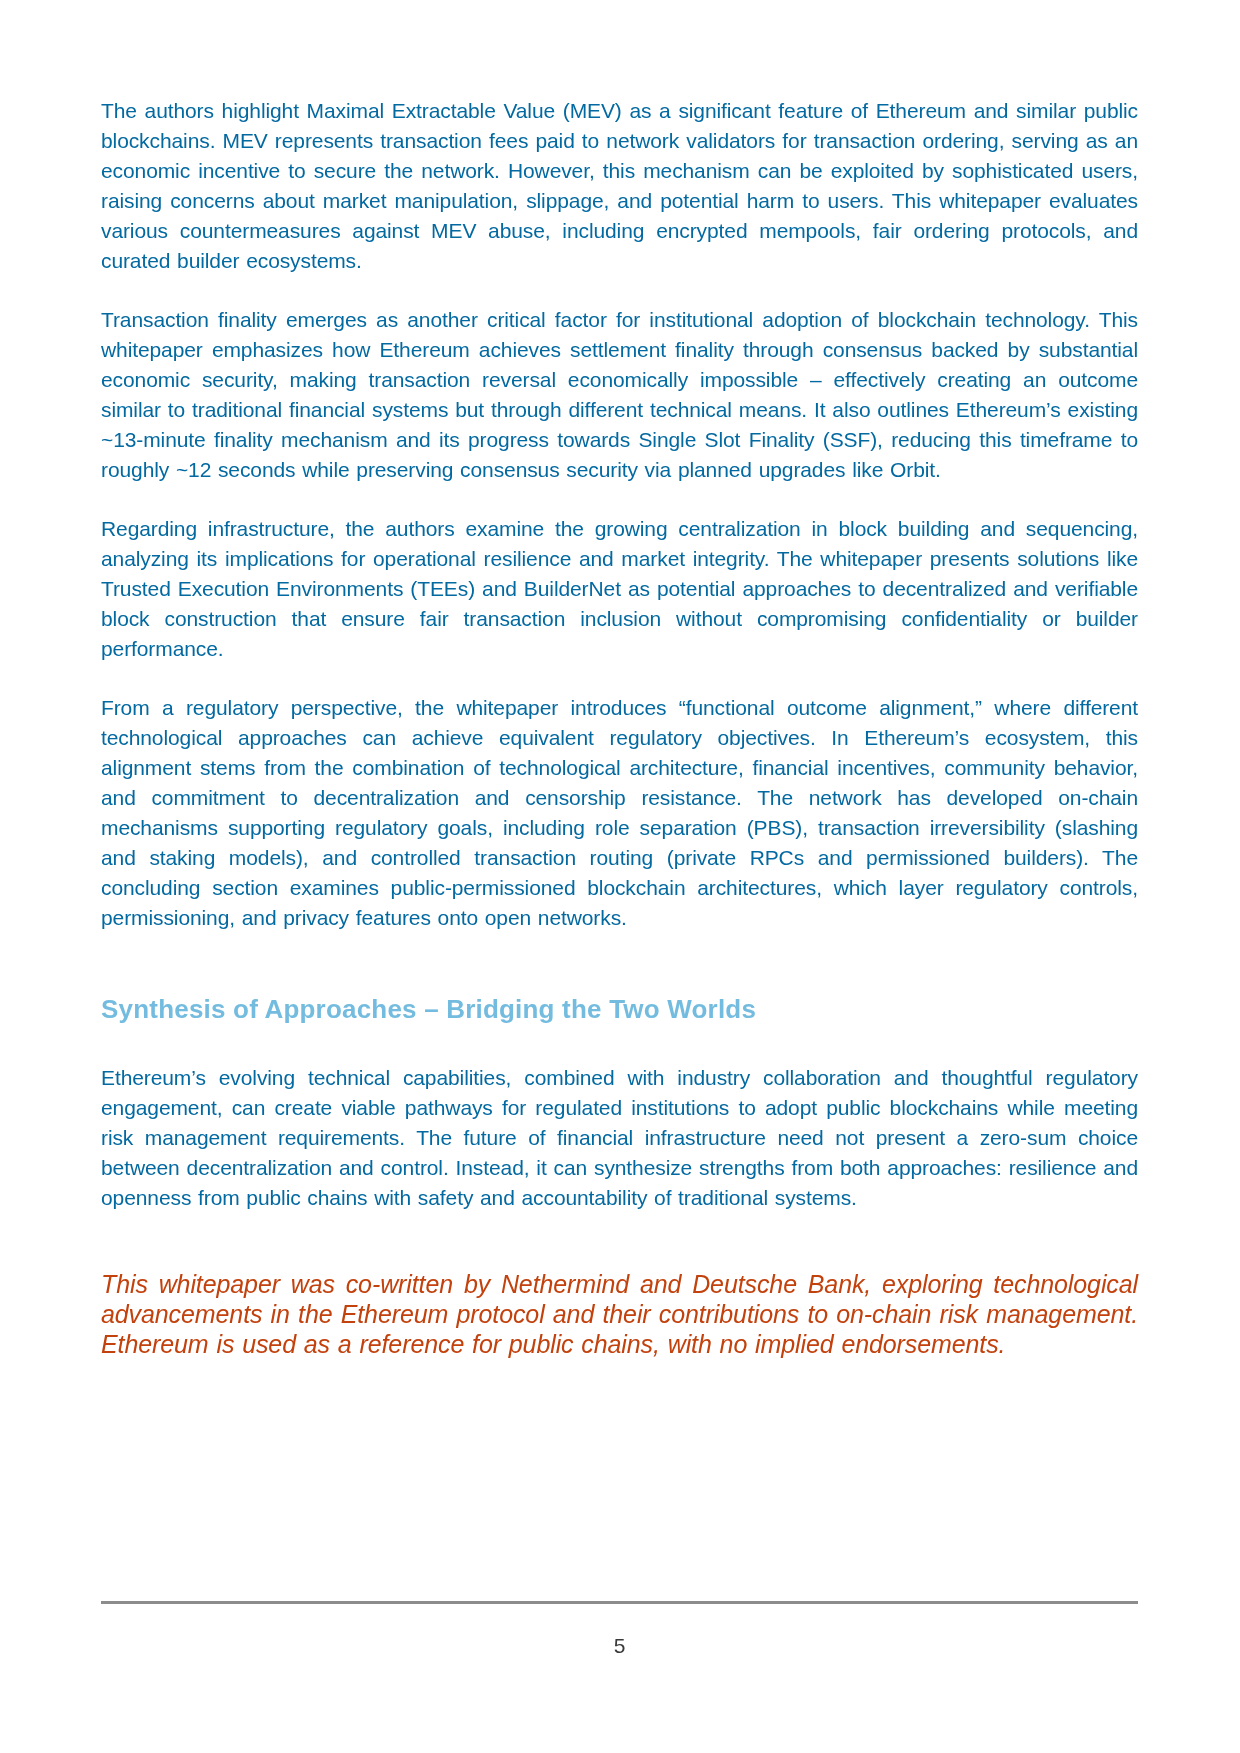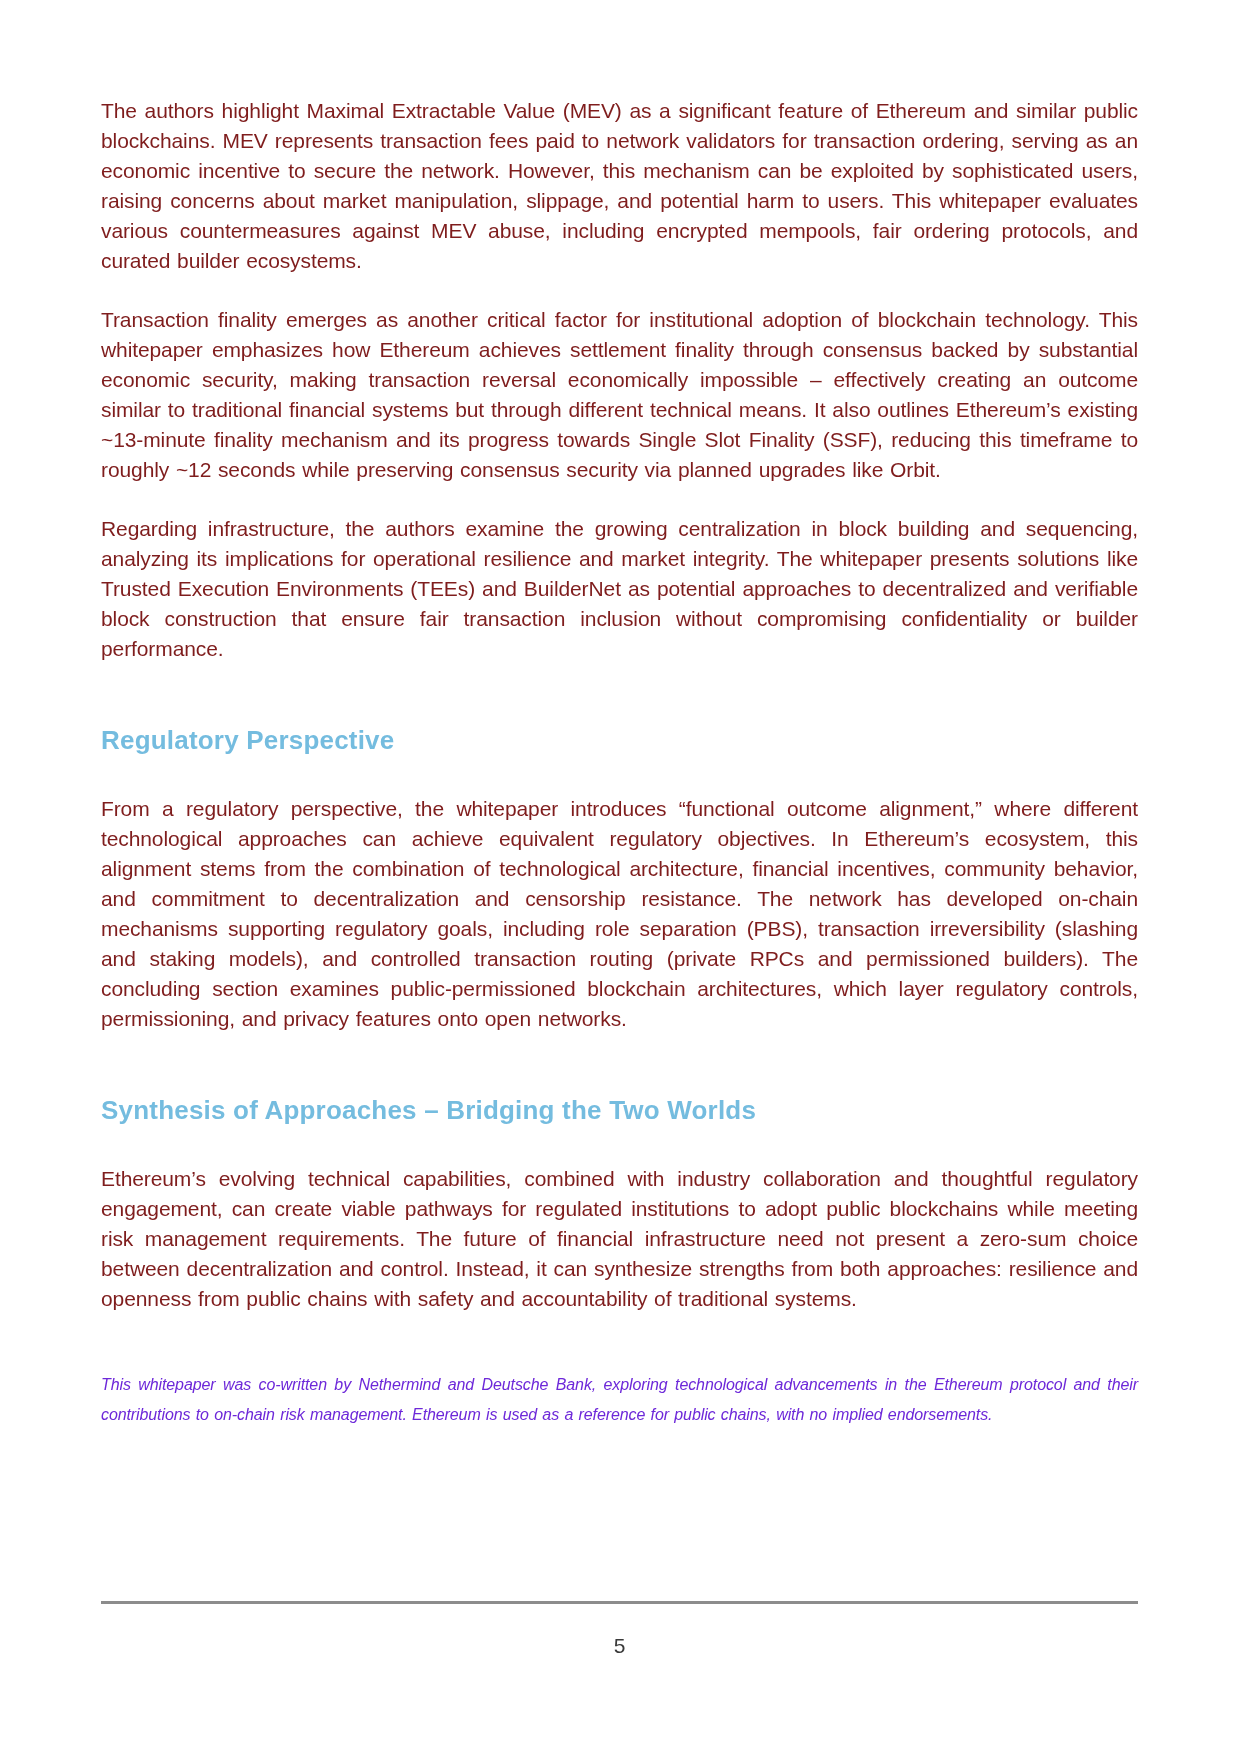--- a/index.html
+++ b/index.html
@@ -18,39 +18,39 @@
   .content {
     position: absolute;
     top: 0;
     left: 101px;
     width: 1037px;
     padding-top: 96px;
   }
   p.body {
     font-size: 21px;
     line-height: 30px;
-    color: #7f1d1d;
+    color: #0369a1;
     text-align: justify;
     letter-spacing: -0.1px;
     word-spacing: 1px;
     margin: 0 0 29px 0;
   }
   h2.section-heading {
     font-size: 26px;
     line-height: 32px;
     font-weight: 700;
     color: #74bcdf;
     letter-spacing: 0.2px;
     margin: 60px 0 38px 0;
   }
   p.disclaimer {
-    font-size: 16px;
+    font-size: 25px;
     line-height: 30px;
     font-style: italic;
-    color: #6d28d9;
+    color: #c2410c;
     text-align: justify;
     letter-spacing: -0.1px;
     word-spacing: 1px;
     margin: 56px 0 0 0;
   }
   .footer {
     position: absolute;
     left: 101px;
     width: 1037px;
     top: 1601px;
@@ -72,21 +72,20 @@
 
 <div class="page">
   <main class="content">
 
     <p class="body">The authors highlight Maximal Extractable Value (MEV) as a significant feature of Ethereum and similar public blockchains. MEV represents transaction fees paid to network validators for transaction ordering, serving as an economic incentive to secure the network. However, this mechanism can be exploited by sophisticated users, raising concerns about market manipulation, slippage, and potential harm to users. This whitepaper evaluates various countermeasures against MEV abuse, including encrypted mempools, fair ordering protocols, and curated builder ecosystems.</p>
 
     <p class="body">Transaction finality emerges as another critical factor for institutional adoption of blockchain technology. This whitepaper emphasizes how Ethereum achieves settlement finality through consensus backed by substantial economic security, making transaction reversal economically impossible – effectively creating an outcome similar to traditional financial systems but through different technical means. It also outlines Ethereum’s existing ~13-minute finality mechanism and its progress towards Single Slot Finality (SSF), reducing this timeframe to roughly ~12 seconds while preserving consensus security via planned upgrades like Orbit.</p>
 
     <p class="body">Regarding infrastructure, the authors examine the growing centralization in block building and sequencing, analyzing its implications for operational resilience and market integrity. The whitepaper presents solutions like Trusted Execution Environments (TEEs) and BuilderNet as potential approaches to decentralized and verifiable block construction that ensure fair transaction inclusion without compromising confidentiality or builder performance.</p>
 
-    <h2 class="section-heading">Regulatory Perspective</h2>
 
     <p class="body">From a regulatory perspective, the whitepaper introduces “functional outcome alignment,” where different technological approaches can achieve equivalent regulatory objectives. In Ethereum’s ecosystem, this alignment stems from the combination of technological architecture, financial incentives, community behavior, and commitment to decentralization and censorship resistance. The network has developed on-chain mechanisms supporting regulatory goals, including role separation (PBS), transaction irreversibility (slashing and staking models), and controlled transaction routing (private RPCs and permissioned builders). The concluding section examines public-permissioned blockchain architectures, which layer regulatory controls, permissioning, and privacy features onto open networks.</p>
 
     <h2 class="section-heading">Synthesis of Approaches – Bridging the Two Worlds</h2>
 
     <p class="body">Ethereum’s evolving technical capabilities, combined with industry collaboration and thoughtful regulatory engagement, can create viable pathways for regulated institutions to adopt public blockchains while meeting risk management requirements. The future of financial infrastructure need not present a zero-sum choice between decentralization and control. Instead, it can synthesize strengths from both approaches: resilience and openness from public chains with safety and accountability of traditional systems.</p>
 
 
     <p class="disclaimer">This whitepaper was co-written by Nethermind and Deutsche Bank, exploring technological advancements in the Ethereum protocol and their contributions to on-chain risk management. Ethereum is used as a reference for public chains, with no implied endorsements.</p>
 

